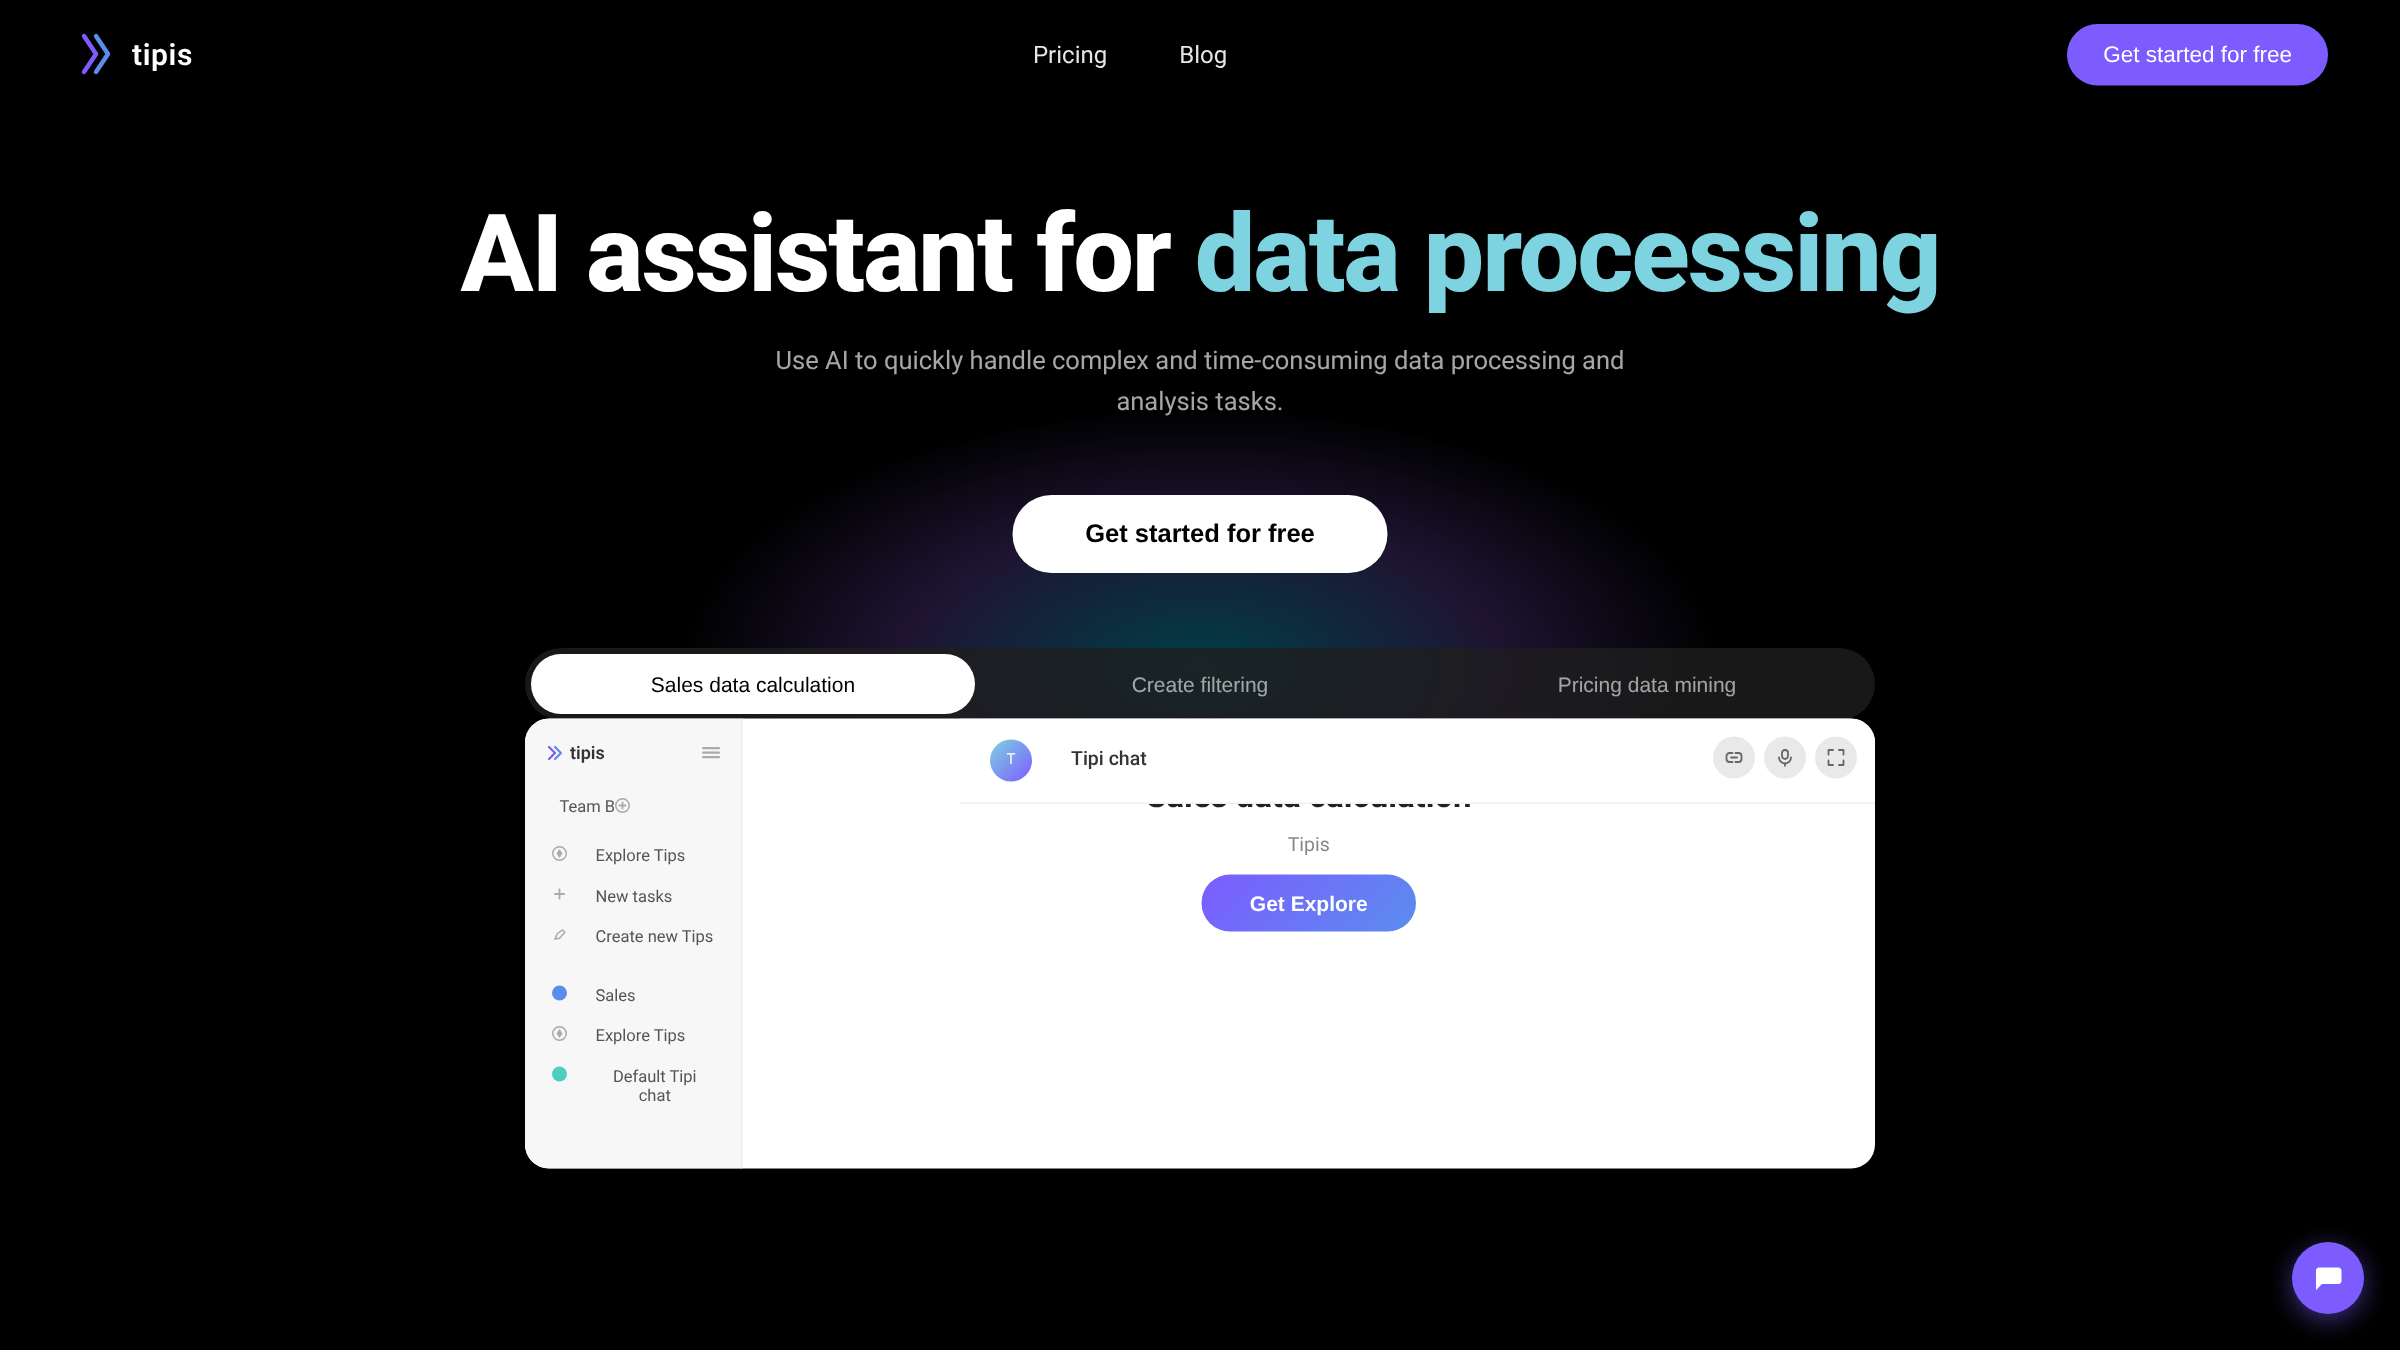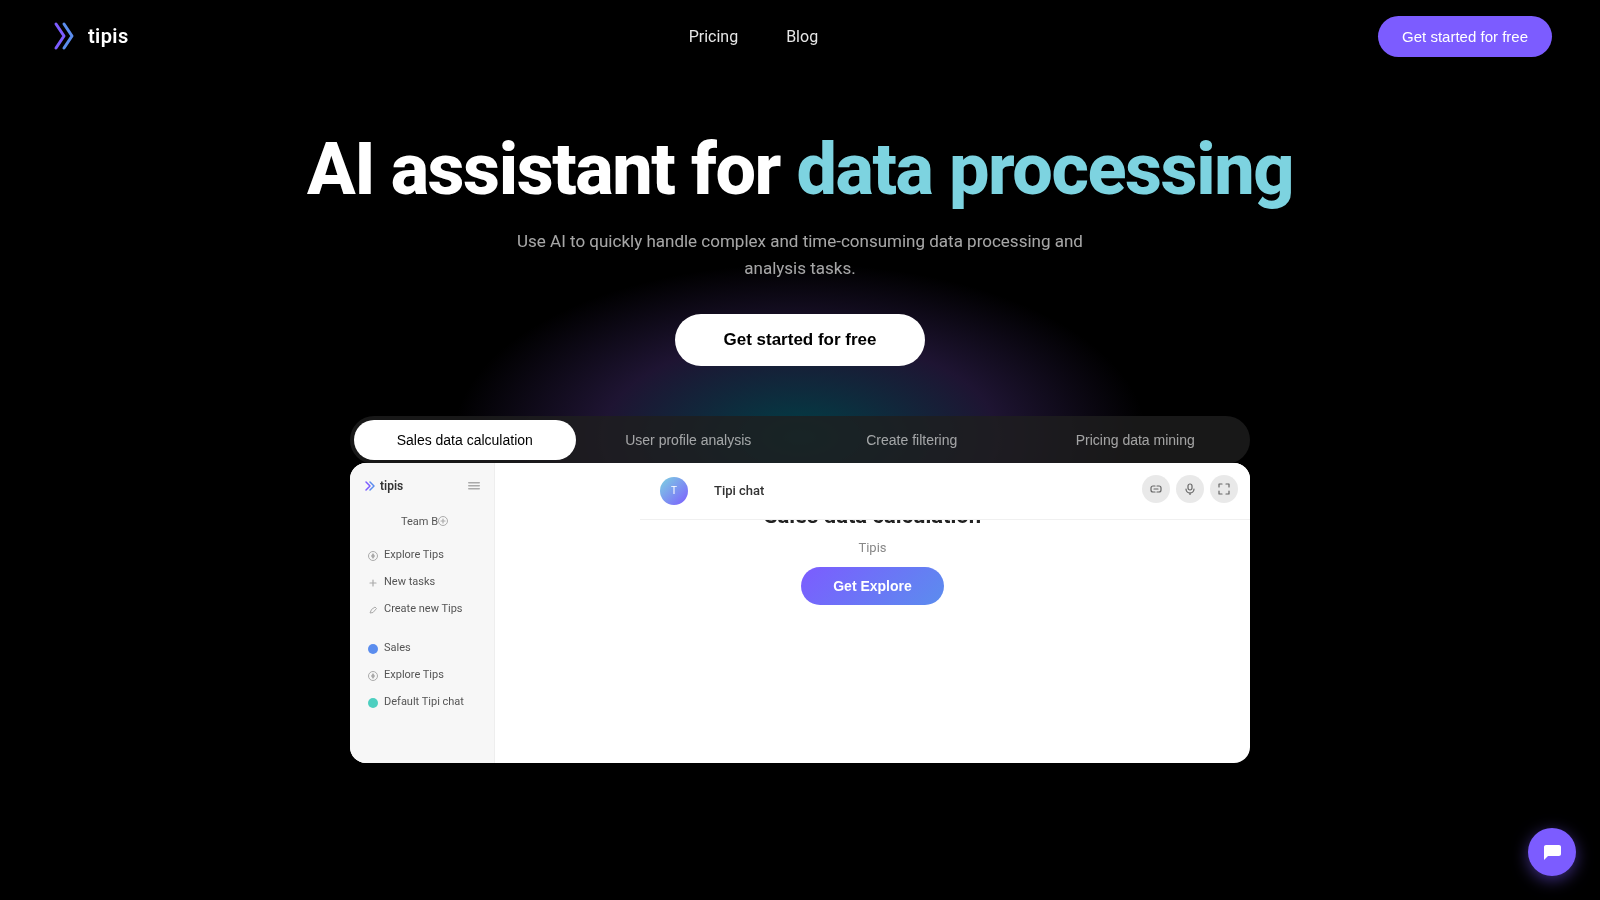--- a/index.html
+++ b/index.html
@@ -114,21 +114,21 @@
       color: #fff;
     }
 
     .hero-title .highlight {
       color: #7dd3e0;
     }
 
     .hero-subtitle {
       font-size: 17px;
       color: rgba(255,255,255,0.65);
-      margin-bottom: 32px;
+      margin-bottom: 48px;
       max-width: 600px;
       margin-left: auto;
       margin-right: auto;
       line-height: 1.6;
     }
 
     .cta-main {
       background: #fff;
       color: #000;
       border: none;
@@ -235,22 +235,22 @@
       font-size: 12px;
       font-weight: 600;
       color: #333;
       display: flex;
       align-items: center;
       gap: 4px;
     }
 
     .demo-sidebar-item {
       display: flex;
-      align-items: flex-end;
-      gap: 6px;
+      align-items: flex-start;
+      gap: 19px;
       padding: 6px 8px;
       border-radius: 6px;
       font-size: 11px;
       color: #555;
       cursor: pointer;
       margin-bottom: 2px;
     }
 
     .demo-sidebar-item .dot {
       width: 10px;
@@ -266,21 +266,21 @@
       font-size: 9px;
       color: #aaa;
       padding: 8px 8px 4px;
       text-transform: uppercase;
       letter-spacing: 0.05em;
     }
 
     .demo-sidebar-team {
       display: flex;
       align-items: center;
-      justify-content: center;
+      justify-content: flex-start;
       padding: 6px 8px;
       border-radius: 6px;
       font-size: 11px;
       color: #555;
       margin-bottom: 8px;
     }
 
     .demo-chat-header {
       position: absolute;
       top: 0;
@@ -388,21 +388,20 @@
   </h1>
 
   <p class="hero-subtitle">Use AI to quickly handle complex and time-consuming data processing and analysis tasks.</p>
 
   <button class="cta-main">Get started for free</button>
 
   
   <div class="tabs-section">
     <div class="tabs">
       <button class="tab active">Sales data calculation</button>
-      <button class="tab">User profile analysis</button>
       <button class="tab">Create filtering</button>
       <button class="tab">Pricing data mining</button>
     </div>
 
     <div class="demo-panel">
       <div class="demo-toolbar">
         <button class="demo-toolbar-btn">
           <svg width="12" height="12" viewBox="0 0 12 12" fill="none">
             <path d="M5 3H3C1.9 3 1 3.9 1 5v2c0 1.1.9 2 2 2h2M7 3h2c1.1 0 2 .9 2 2v2c0 1.1-.9 2-2 2H7M4 6h4" stroke="#666" stroke-width="1.2" stroke-linecap="round"></path>
           </svg>

